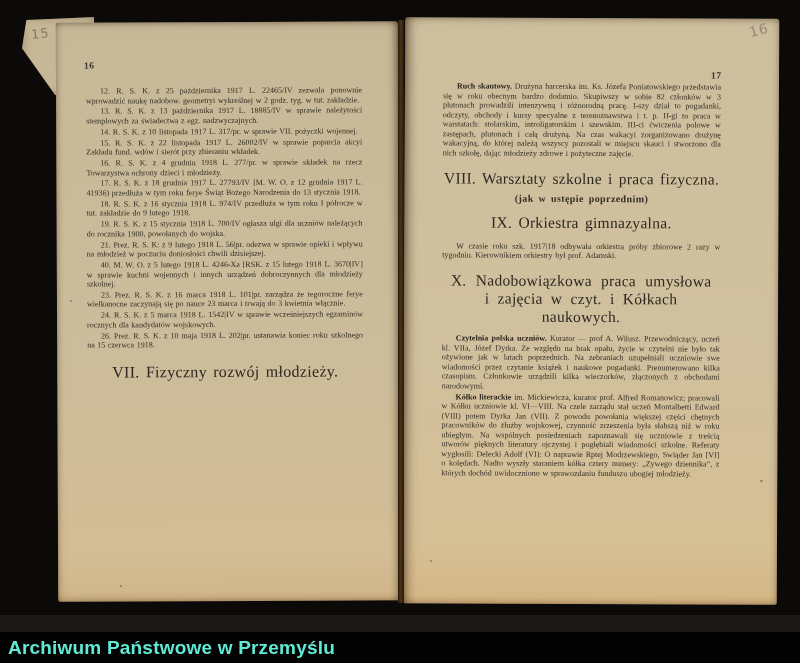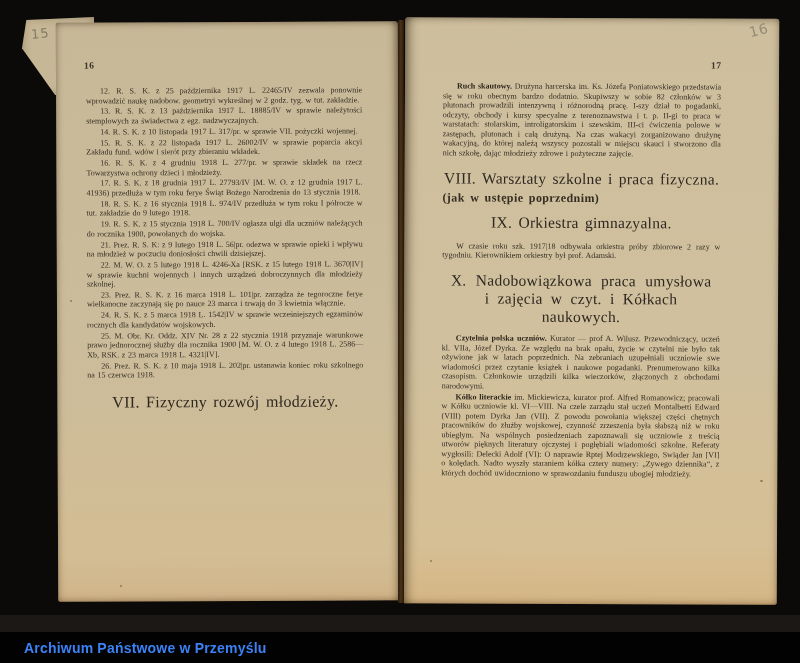--- a/index.html
+++ b/index.html
@@ -1,21 +1,21 @@
 <!DOCTYPE html>
 <html lang="pl"><head>
 <meta charset="utf-8">
 <style>
   html,body{margin:0;padding:0;}
   body{width:800px;height:663px;overflow:hidden;background:#0b0907;font-family:"Liberation Serif",serif;}
   .stage{position:relative;width:800px;height:663px;background:#0c0a08;}
   
   .pre-footer-strip{position:absolute;left:0;top:615px;width:800px;height:17px;background:#1b1815;}
   .footer-bar{position:absolute;left:0;top:632px;width:800px;height:31px;background:#020202;display:flex;align-items:center;}
-  .footer-bar .footer-text{color:#3b82f6;font-family:"Liberation Sans",sans-serif;font-weight:bold;font-size:14px;letter-spacing:.2px;margin-left:24px;}
+  .footer-bar .footer-text{color:#5eead4;font-family:"Liberation Sans",sans-serif;font-weight:bold;font-size:19px;letter-spacing:.2px;margin-left:8px;}
 
   
   .leaf-corner-left{position:absolute;left:22px;top:17px;width:72px;height:78px;background:#c6b796;
     clip-path:polygon(6% 4%,100% 0%,100% 100%,46% 100%,0% 40%);z-index:1;
     box-shadow:inset 0 0 10px rgba(60,40,15,.35);}
   .pencil{position:absolute;font-family:"DejaVu Sans",sans-serif;color:#77705f;z-index:5;opacity:.85;}
   .pencil-left{left:31px;top:26px;font-size:13px;transform:rotate(-6deg);letter-spacing:1px;}
   .pencil-right{left:749px;top:22px;font-size:14px;transform:rotate(-14deg);letter-spacing:1px;color:#8a8272;}
 
   .page{position:absolute;z-index:2;color:#322b22;}
@@ -23,32 +23,32 @@
     border-radius:2px 3px 2px 2px;transform:rotate(-.25deg);
     box-shadow:inset -7px 0 9px -5px rgba(45,28,10,.55),inset 0 4px 8px -5px rgba(45,28,10,.5),inset 0 -5px 8px -5px rgba(80,45,15,.35),inset 4px 0 8px -5px rgba(45,28,10,.35);}
   .page-right{left:404px;top:18px;width:374px;height:586px;background:linear-gradient(180deg,#cdbe9d 0%,#d0c09e 55%,#d6bf94 90%,#d5b685 100%);
     border-radius:3px 3px 2px 2px;transform:rotate(.25deg);
     box-shadow:inset 9px 0 11px -6px rgba(45,28,10,.6),inset 0 4px 8px -5px rgba(45,28,10,.45),inset 0 -5px 8px -5px rgba(80,45,15,.3),inset -4px 0 8px -5px rgba(45,28,10,.35);}
   
   .gutter{position:absolute;left:398px;top:20px;width:6px;height:583px;background:linear-gradient(90deg,#2a1c0d,#4a3318,#241708);z-index:3;}
 
   .pagenum{position:absolute;font-size:9.5px;font-weight:bold;letter-spacing:.5px;color:#3a332a;}
   .pagenum-left{left:28px;top:38px;}
-  .pagenum-right{left:306px;top:42px;}
+  .pagenum-right{left:306px;top:52px;}
 
   .textcol{position:absolute;text-align:justify;font-size:8px;line-height:9.55px;color:#342d23;word-spacing:.6px;}
   .textcol-left{left:30px;top:64px;width:276px;}
   .textcol-right{left:38px;top:64px;width:278px;}
   .textcol p{margin:0 0 1.3px 0;text-indent:14px;}
   .textcol p b{color:#2b241b;}
 
   .h-section{font-size:16px;line-height:18px;text-align:center;text-indent:0 !important;color:#2e2820;letter-spacing:.3px;word-spacing:2px;}
   .h-vii{margin:13px 0 9px 0 !important;}
   .h-viii{margin:12px 0 6px 0 !important;font-size:15.5px;}
-  .h-note{margin:0 0 10px 0 !important;text-align:left;text-indent:0 !important;font-weight:bold;font-size:12px;letter-spacing:.4px;word-spacing:2px;}
+  .h-note{margin:0 0 10px 0 !important;text-align:center;text-indent:0 !important;font-weight:bold;font-size:10px;letter-spacing:.4px;word-spacing:2px;}
   .h-ix{margin:10px 0 10px 0 !important;font-size:15.5px;}
   .h-x1{margin:11px 0 0 0 !important;font-size:15.5px;word-spacing:5px;}
   .h-x2{margin:0 0 8px 0 !important;font-size:15.5px;word-spacing:4px;}
 
   
   .speck{position:absolute;width:2px;height:2px;border-radius:50%;background:#55482f;opacity:.55;z-index:4;}
 </style>
 </head>
 <body>
 
@@ -64,24 +64,23 @@
       <div>
           <p>12. R. S. K. z 25 października 1917 L. 22465/IV zezwala ponownie wprowadzić naukę nadobow. geometryi wykreślnej w 2 godz. tyg. w tut. zakładzie.</p>
           <p>13. R. S. K. z 13 października 1917 L. 18885/IV w sprawie należytości stemplowych za świadectwa z egz. nadzwyczajnych.</p>
           <p>14. R. S. K. z 10 listopada 1917 L. 317/pr. w sprawie VII. pożyczki wojennej.</p>
           <p>15. R. S. K. z 22 listopada 1917 L. 26002/IV w sprawie poparcia akcyi Zakładu fund. wdów i sierót przy zbieraniu wkładek.</p>
           <p>16. R. S. K. z 4 grudniu 1918 L. 277/pr. w sprawie składek na rzecz Towarzystwa ochrony dzieci i młodzieży.</p>
           <p>17. R. S. K. z 18 grudnia 1917 L. 27793/IV [M. W. O. z 12 grudnia 1917 L. 41936) przedłuża w tym roku ferye Świąt Bożego Narodzenia do 13 stycznia 1918.</p>
           <p>18. R. S. K. z 16 stycznia 1918 L. 974/IV przedłuża w tym roku I półrocze w tut. zakładzie do 9 lutego 1918.</p>
           <p>19. R. S. K. z 15 stycznia 1918 L. 700/IV ogłasza ulgi dla uczniów należących do rocznika 1900, powołanych do wojska.</p>
           <p>21. Prez. R. S. K: z 9 lutego 1918 L. 56|pr. odezwa w sprawie opieki i wpływu na młodzież w poczuciu doniosłości chwili dzisiejszej.</p>
-          <p>22. M. W. O. z 5 lutego 1918 L. 4246-Xa [RSK. z 15 lutego 1918 L. 3670|IV] w sprawie kuchni wojennych i innych urządzeń dobroczynnych dla młodzieży szkolnej.</p>
+          <p>40. M. W. O. z 5 lutego 1918 L. 4246-Xa [RSK. z 15 lutego 1918 L. 3670|IV] w sprawie kuchni wojennych i innych urządzeń dobroczynnych dla młodzieży szkolnej.</p>
           <p>23. Prez. R. S. K. z 16 marca 1918 L. 101|pr. zarządza że tegoroczne ferye wielkanocne zaczynają się po nauce 23 marca i trwają do 3 kwietnia włącznie.</p>
           <p>24. R. S. K. z 5 marca 1918 L. 1542|IV w sprawie wcześniejszych egzaminów rocznych dla kandydatów wojskowych.</p>
-          <p>25. M. Obr. Kr. Oddz. XIV Nr. 28 z 22 stycznia 1918 przyznaje warunkowe prawo jednorocznej służby dla rocznika 1900 [M. W. O. z 4 lutego 1918 L. 2586—Xb, RSK. z 23 marca 1918 L. 4321|IV].</p>
           <p>26. Prez. R. S. K. z 10 maja 1918 L. 202|pr. ustanawia koniec roku szkolnego na 15 czerwca 1918.</p>
         </div>
       <p class="h-section h-vii">VII. Fizyczny rozwój młodzieży.</p>
     </div>
   </div>
 
   <div class="page page-right">
     <div class="pagenum pagenum-right">17</div>
     <div class="textcol textcol-right">
       <p><b>Ruch skautowy.</b><span> Drużyna harcerska im. Ks. Józefa Poniatowskiego przedstawia się w roku obecnym bardzo dodatnio. Skupiwszy w sobie 82 członków w 3 plutonach prowadzili intenzywną i różnorodną pracę. I-szy dział to pogadanki, odczyty, obchody i kursy specyalne z terenoznawstwa i t. p. II-gi to praca w warstatach: stolarskim, introligatorskim i szewskim. III-ci ćwiczenia polowe w zastępach, plutonach i całą drużyną. Na czas wakacyi zorganizowano drużynę wakacyjną, do której należą wszyscy pozostali w miejscu skauci i stworzono dla nich szkołę, dając młodzieży zdrowe i pożyteczne zajęcie.</span></p>

